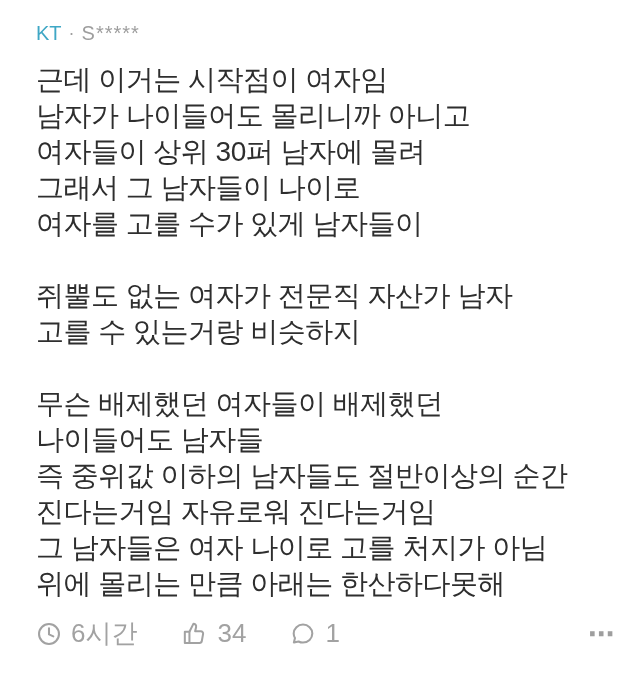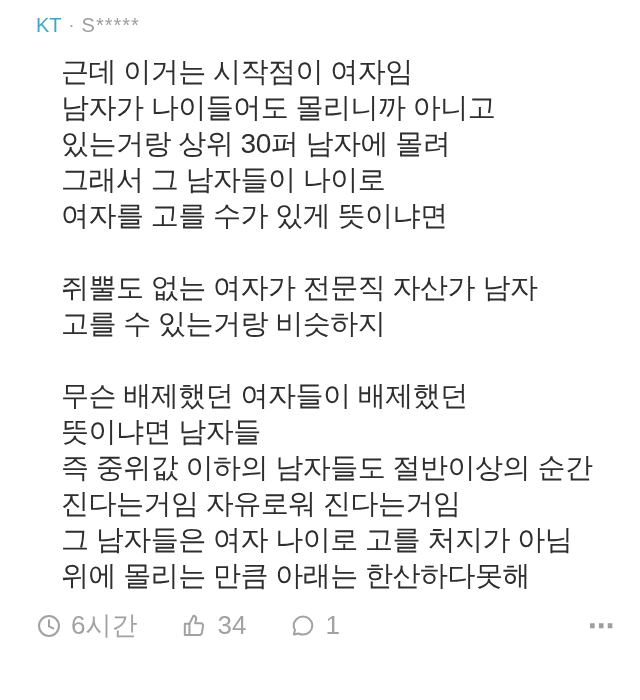--- a/index.html
+++ b/index.html
@@ -5,21 +5,21 @@
   * { margin: 0; padding: 0; box-sizing: border-box; }
   html, body {
     width: 640px; height: 700px;
     background: #ffffff;
     font-family: "Liberation Sans", "DejaVu Sans", sans-serif;
     overflow: hidden;
   }
   .card {
     width: 640px; height: 700px;
     background: #ffffff;
-    padding: 12px 14px 0 36px;
+    padding: 20px 14px 0 36px;
     display: flex;
     flex-direction: column;
   }
   .card-header {
     display: flex;
     align-items: center;
     font-size: 20px;
     line-height: 26px;
     margin-bottom: 16px;
   }
@@ -28,21 +28,21 @@
   .author-name  { color: #9e9e9e; letter-spacing: 1px; }
 
   .comment-body {
     color: #2e2e2e;
     font-size: 28px;
     line-height: 36px;
     letter-spacing: -0.5px;
   }
   .paragraph { margin-bottom: 36px; }
   .paragraph:last-child { margin-bottom: 0; }
-  .comment-line { white-space: nowrap; margin-left: 25px; }
+  .comment-line { white-space: nowrap; }
 
   .card-footer {
     margin-top: 14px;
     display: flex;
     align-items: center;
     color: #a2a2a2;
     font-size: 26px;
     padding-right: 4px;
   }
   .meta-group {
@@ -73,31 +73,31 @@
   <div class="card-header">
     <span class="author-badge">KT</span>
     <span class="author-sep">·</span>
     <span class="author-name">S*****</span>
   </div>
 
   <div class="comment-body">
     <div class="paragraph">
       <div class="comment-line">근데 이거는 시작점이 여자임</div>
       <div class="comment-line">남자가 나이들어도 몰리니까 아니고</div>
-      <div class="comment-line">있는거랑 상위 30퍼 남자에 몰려</div>
+      <div class="comment-line">여자들이 상위 30퍼 남자에 몰려</div>
       <div class="comment-line">그래서 그 남자들이 나이로</div>
-      <div class="comment-line">여자를 고를 수가 있게 뜻이냐면</div>
+      <div class="comment-line">여자를 고를 수가 있게 남자들이</div>
     </div>
     <div class="paragraph">
       <div class="comment-line">쥐뿔도 없는 여자가 전문직 자산가 남자</div>
       <div class="comment-line">고를 수 있는거랑 비슷하지</div>
     </div>
     <div class="paragraph">
       <div class="comment-line">무슨 배제했던 여자들이 배제했던</div>
-      <div class="comment-line">뜻이냐면 남자들</div>
+      <div class="comment-line">나이들어도 남자들</div>
       <div class="comment-line">즉 중위값 이하의 남자들도 절반이상의 순간</div>
       <div class="comment-line">진다는거임 자유로워 진다는거임</div>
       <div class="comment-line">그 남자들은 여자 나이로 고를 처지가 아님</div>
       <div class="comment-line">위에 몰리는 만큼 아래는 한산하다못해</div>
     </div>
   </div>
 
   <div class="card-footer">
 
     <div class="meta-group">

